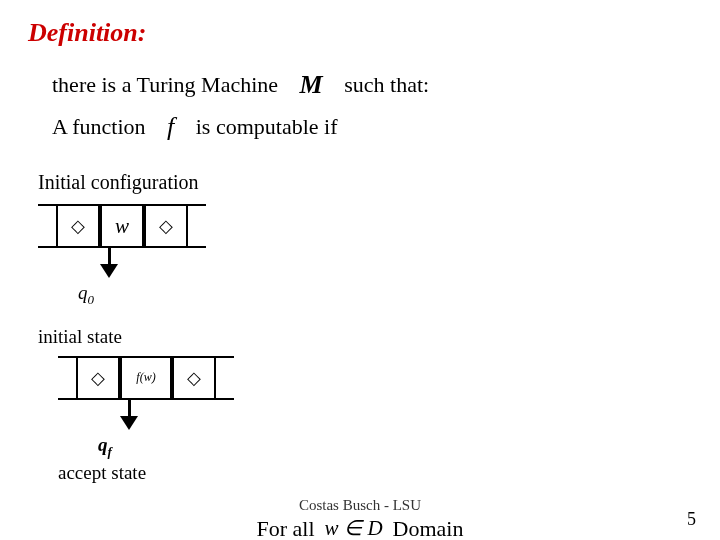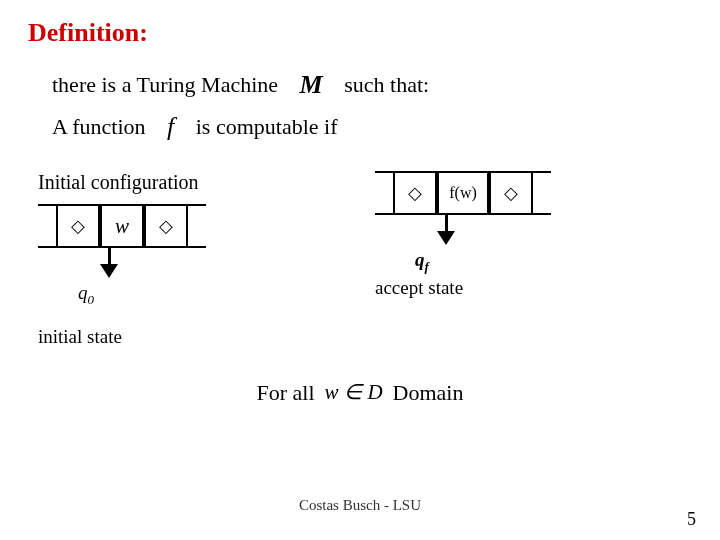--- a/index.html
+++ b/index.html
@@ -15,20 +15,21 @@
       width: 720px;
       height: 540px;
       padding: 18px 28px 12px 28px;
       position: relative;
     }
     .title {
       color: #cc0000;
       font-size: 26px;
       font-weight: bold;
       margin-bottom: 16px;
+      font-style: italic;
     }
     .definition-block {
       font-size: 22px;
       line-height: 1.5;
       margin-bottom: 24px;
       padding-left: 24px;
     }
     .def-line {
       display: flex;
       align-items: center;
@@ -39,22 +40,22 @@
     .italic-f {
       font-style: italic;
       font-size: 24px;
     }
     .italic-m {
       font-style: italic;
       font-size: 24px;
     }
     .configs-row {
       display: flex;
-      flex-direction: row;
-      gap: 0;
+      flex-direction: column;
+      gap: 8px;
       margin-top: 10px;
       padding-left: 10px;
     }
     .config-block {
       flex: 1;
       display: flex;
       flex-direction: column;
       align-items: flex-start;
     }
     .config-label {
@@ -238,21 +239,21 @@
 
       <div class="state-text" style="margin-top:16px;">initial state</div>
     </div>
 
     <div class="config-right">
 
       <div class="tape-section">
         <div class="tape">
           <div class="tape-left"></div>
           <div class="tape-cell tape-cell-diamond">◇</div>
-          <div class="tape-cell" style="font-size:16px; width:52px;">f(w)</div>
+          <div class="tape-cell" style="font-style:italic; font-size:12px; width:52px;">f(w)</div>
           <div class="tape-cell tape-cell-diamond">◇</div>
           <div class="tape-right"></div>
         </div>
 
         <div style="display:flex; flex-direction:row; margin-left: 0;">
 
           <div style="width:62px;"></div>
           <div class="arrow-container">
             <div class="arrow-stem" style="width:3px; height:16px; background:black;"></div>
             <div style="width:0; height:0; border-left: 9px solid transparent; border-right: 9px solid transparent; border-top: 14px solid black;"></div>

